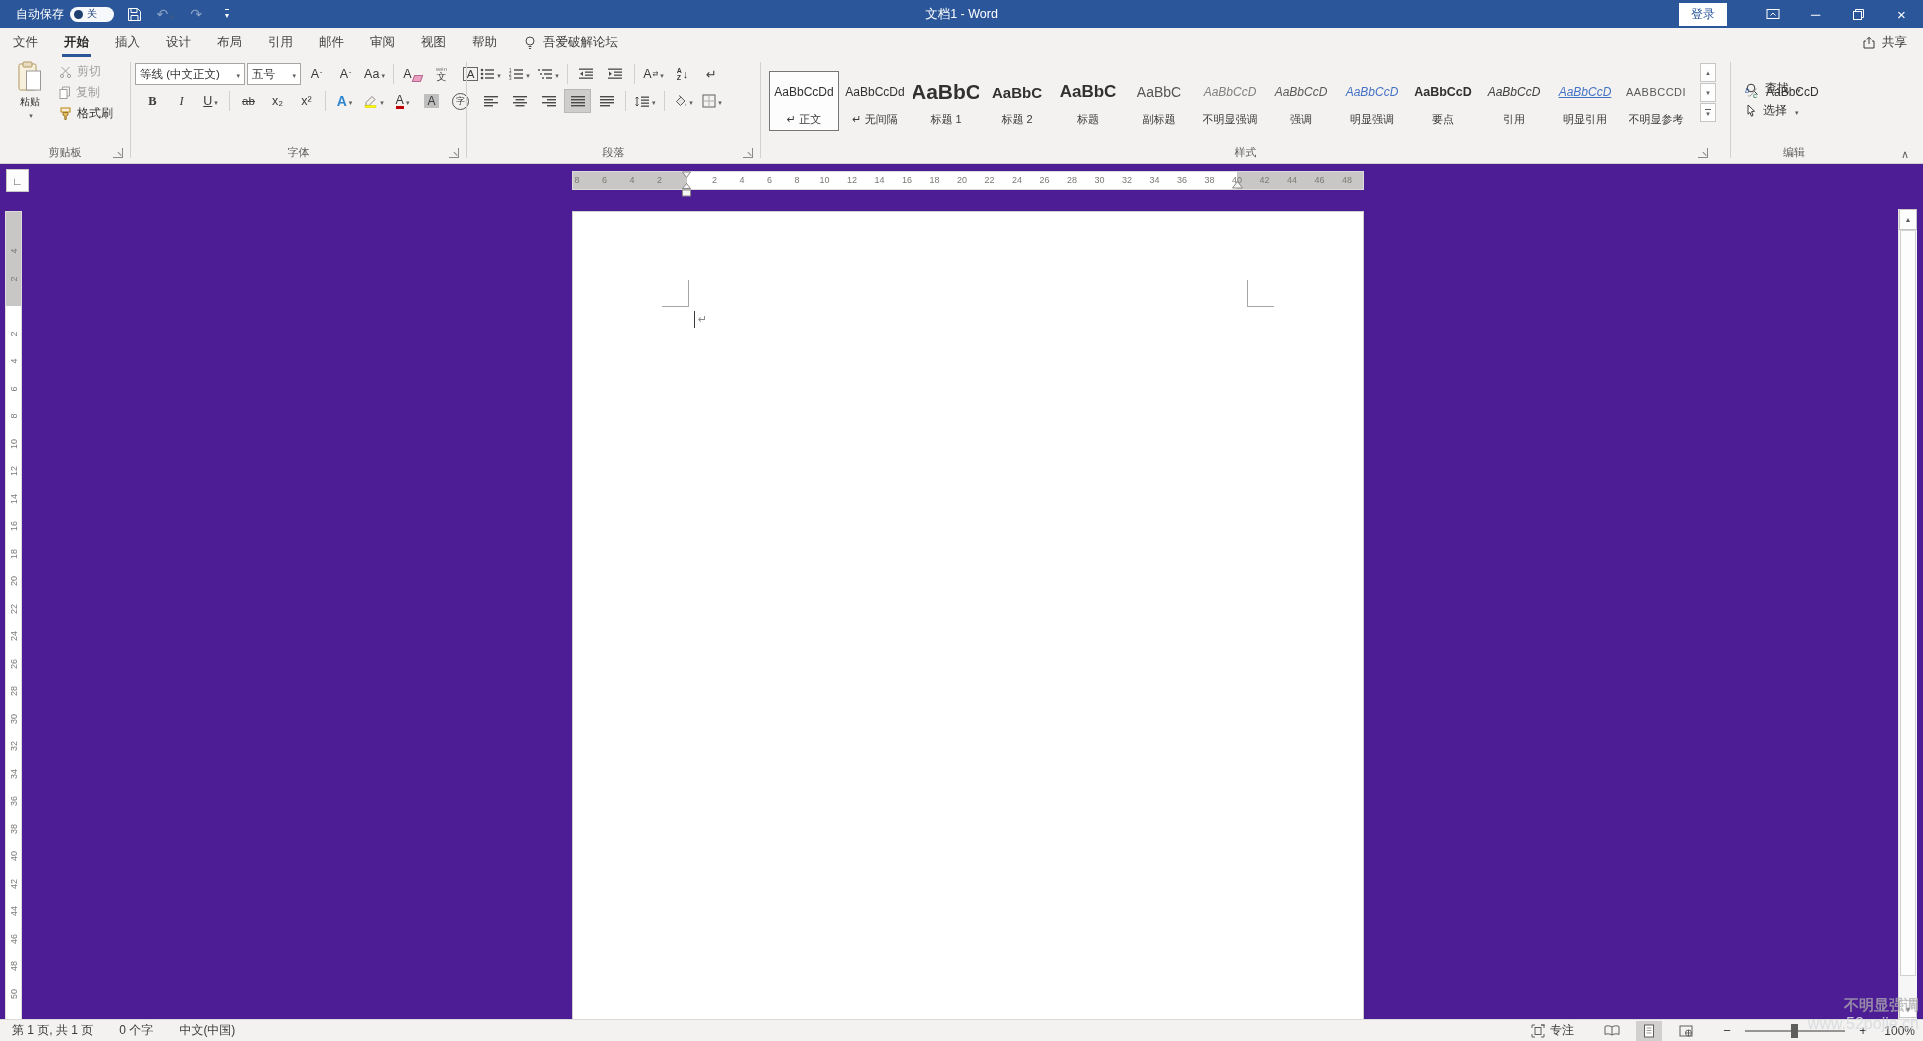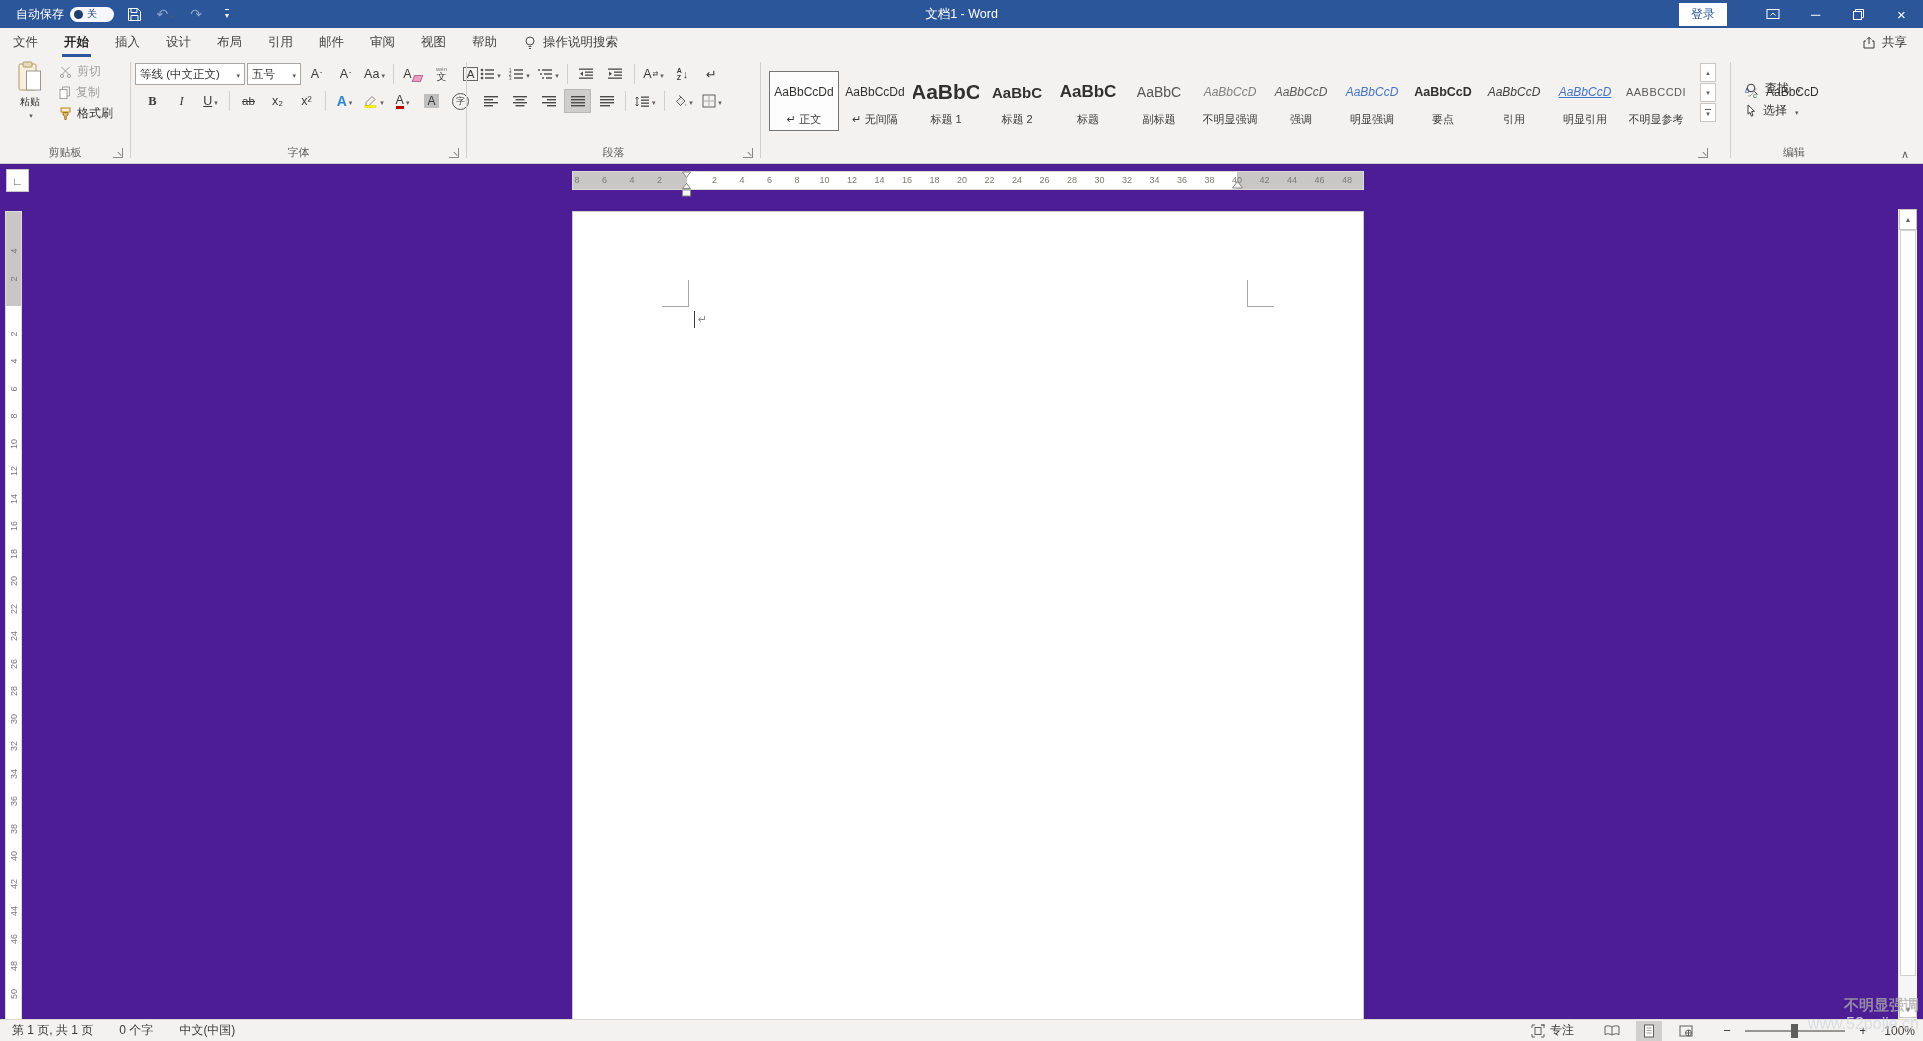--- a/index.html
+++ b/index.html
@@ -192,21 +192,21 @@
         <div class="tab">邮件</div>
         <div class="tab">审阅</div>
         <div class="tab">视图</div>
         <div class="tab">帮助</div>
       </div>
     <div class="tellme">
       <svg width="12" height="16">
           <circle cx="6" cy="6" r="4" fill="none" stroke="#4a4a4a"></circle>
           <path d="M4.5 11.5h3M5 13.5h2" stroke="#4a4a4a"></path>
         </svg>
-      <span>操作说明搜索</span>
+      <span>吾爱破解论坛</span>
     </div>
     <div class="share">
       <svg width="14" height="13">
           <path d="M4 5H2v7h10V5h-2" fill="none" stroke="#3b3a39"></path>
           <path d="M7 8V1.5M4.8 3.5 7 1.3l2.2 2.2" fill="none" stroke="#3b3a39"></path>
         </svg>
       <span>共享</span>
     </div>
   </div>
 
@@ -556,20 +556,21 @@
         <div class="galbtn">
             <span>▲</span>
           </div>
         <div class="galbtn">
             <span>▼</span>
           </div>
         <div class="galbtn more">
             <span>▼</span>
           </div>
       </div>
+      <div class="glabel">样式</div>
       <div class="launcher" style="right:22px"></div>
     </div>
     <div class="gsep" style="left:1730px"></div>
 
     <div class="rg" style="left:1731px;width:192px">
       <div class="erow" style="top:22px">
         <svg width="14" height="14">
             <circle cx="6" cy="6" r="3.8" fill="none" stroke="#3b3a39"></circle>
             <path d="M9 9l3.5 3.5" stroke="#3b3a39"></path>
           </svg>

